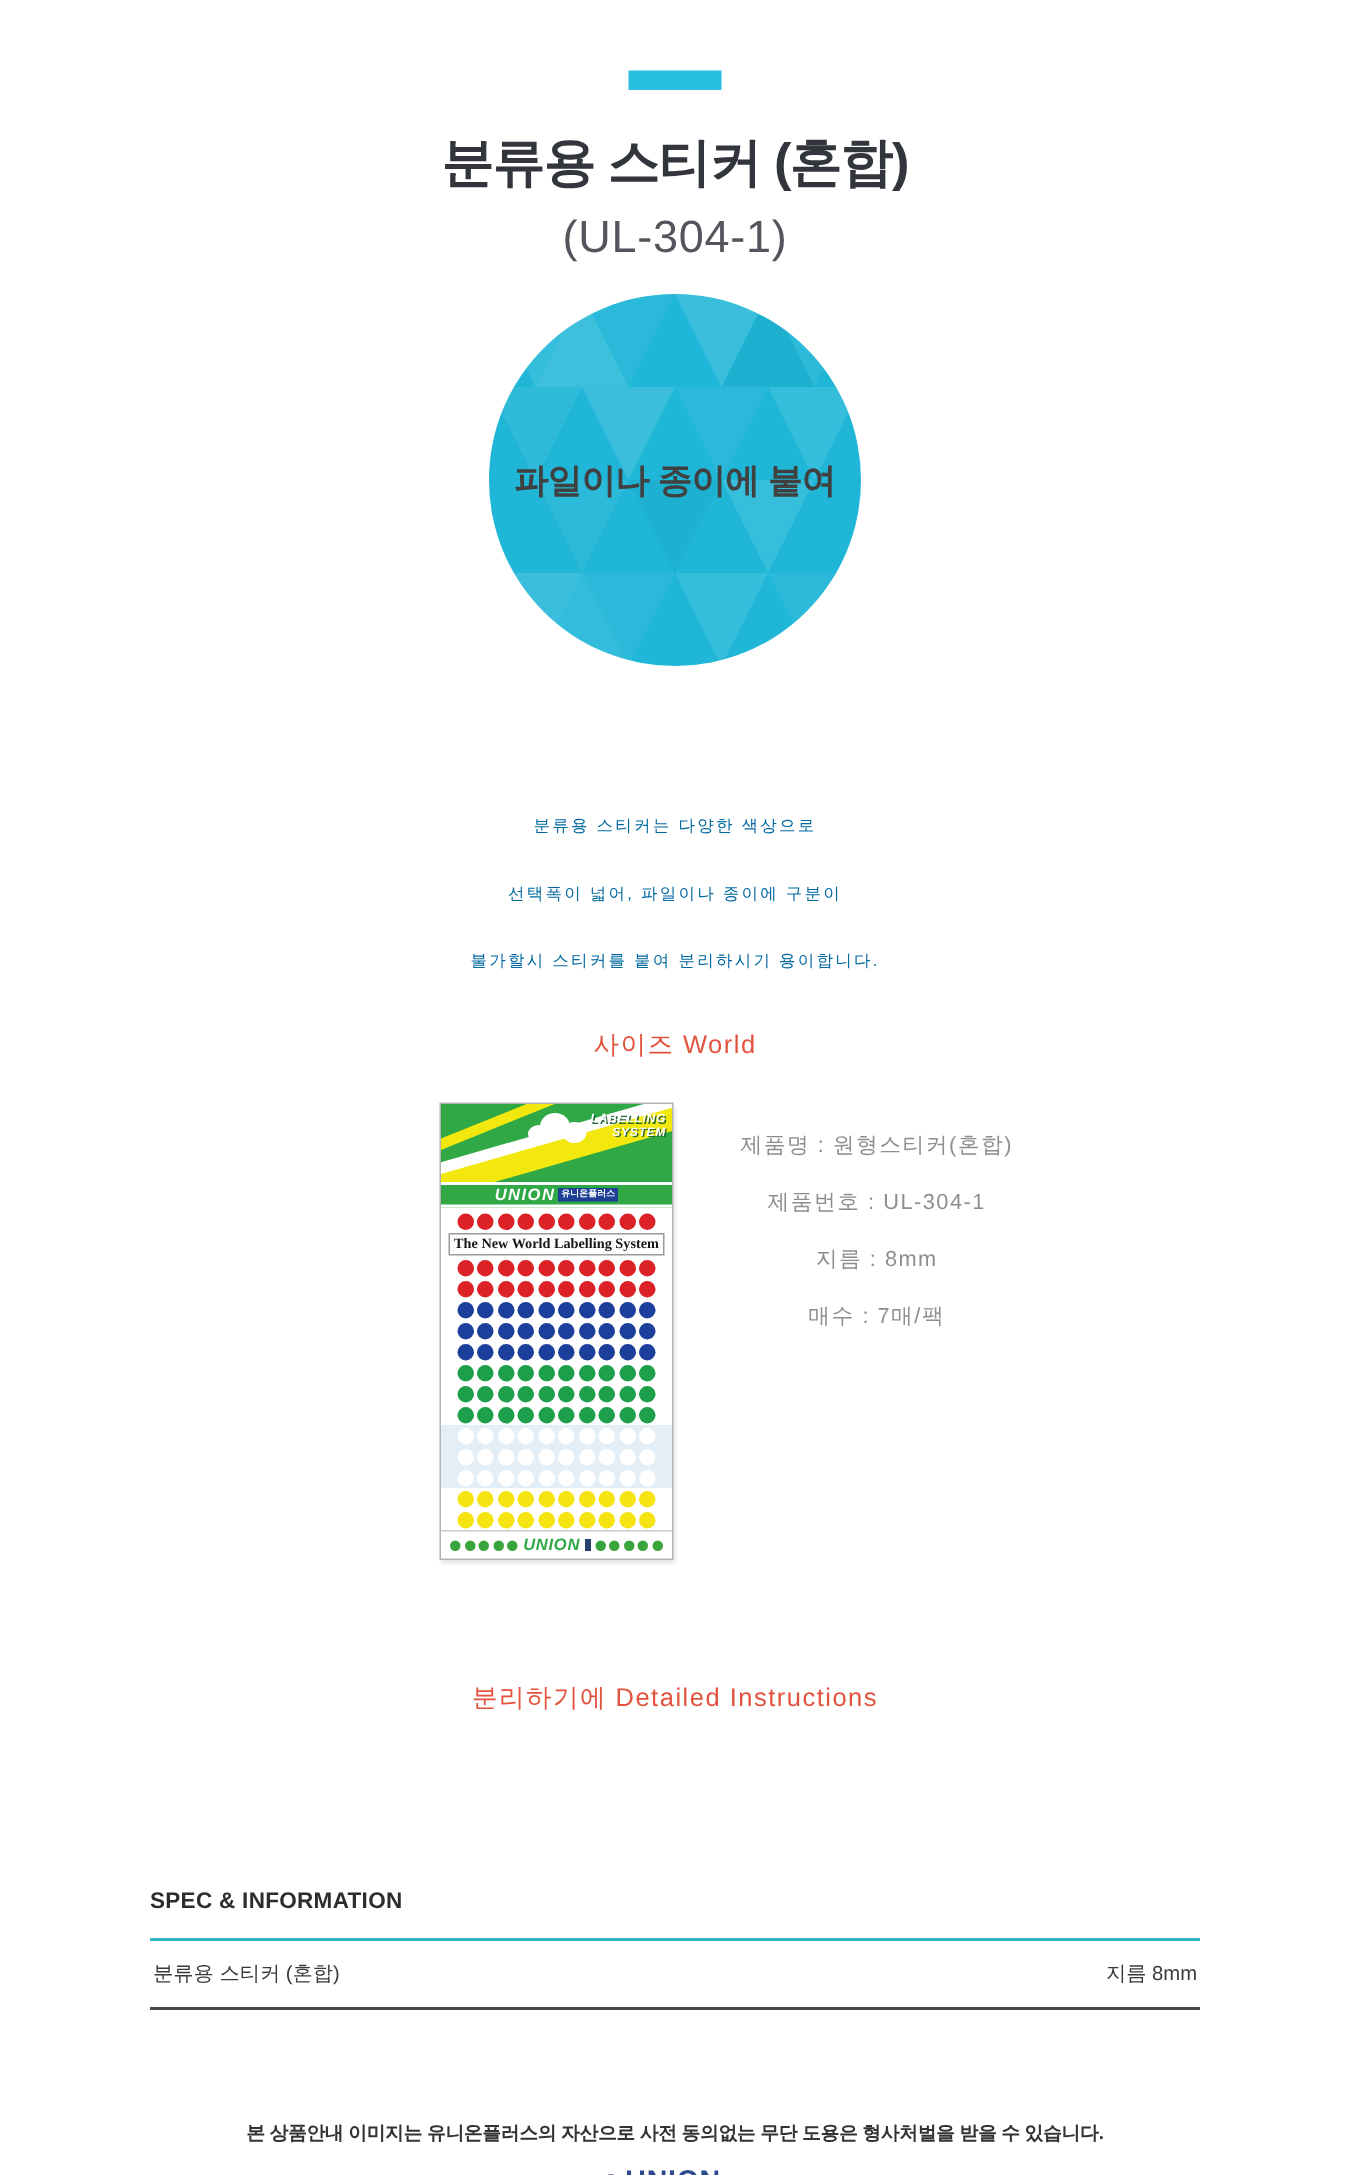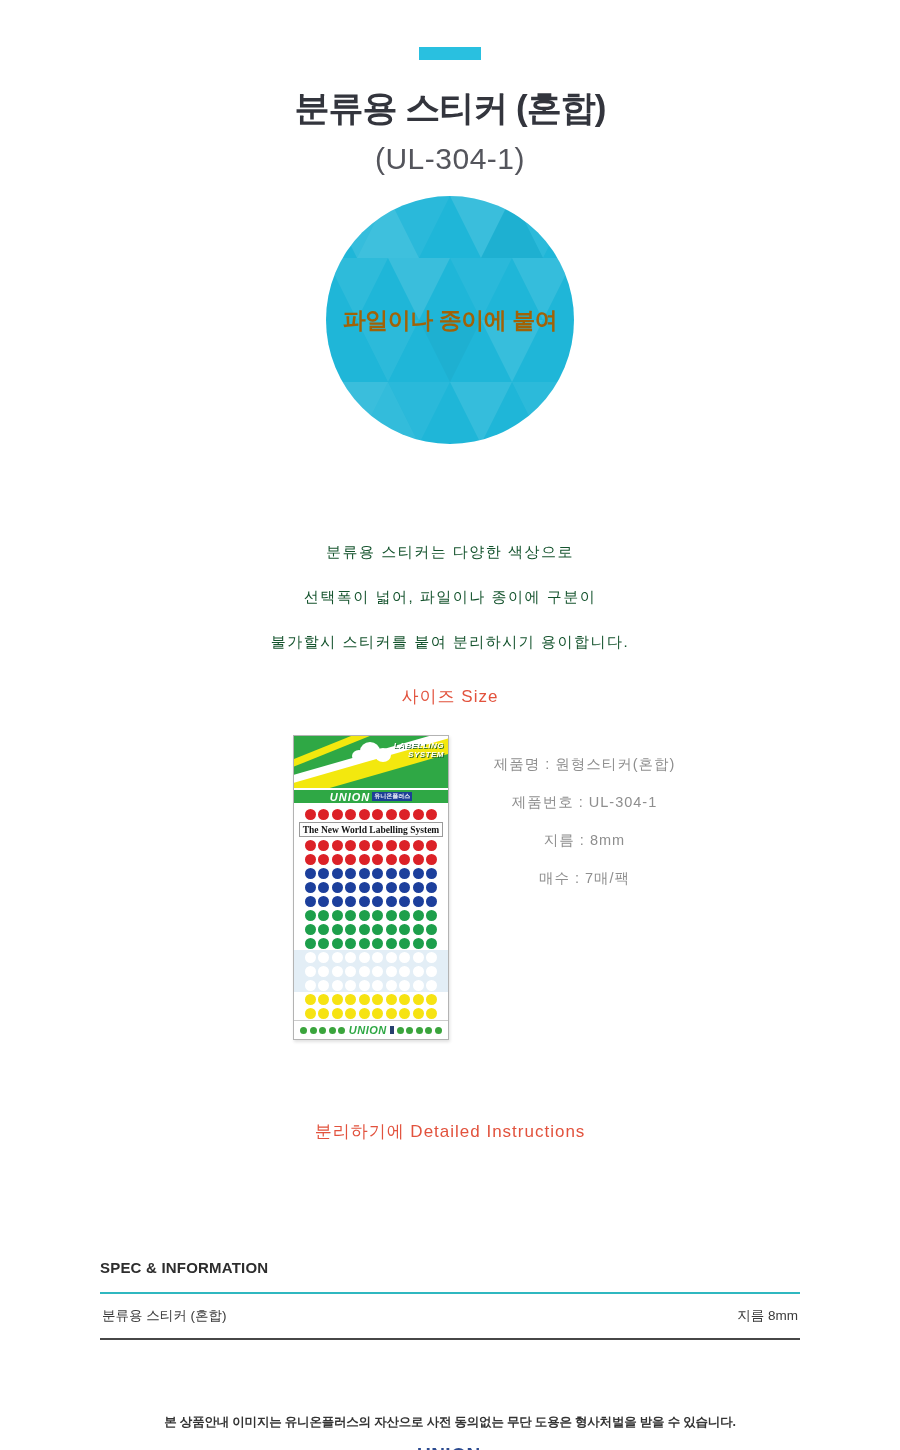--- a/index.html
+++ b/index.html
@@ -20,26 +20,26 @@
     margin-top:10px; text-align:center;
     font-size:30px; font-weight:400; color:#54555c; letter-spacing:0.5px;
   }
 
   
   .hero { width:248px; height:248px; margin:20px auto 0; position:relative; }
   .hero svg { display:block; }
   .hero-text {
     position:absolute; inset:0; display:flex; flex-direction:column;
     align-items:center; justify-content:center;
-    color:#a16207; font-size:23px; font-weight:700; line-height:34px; letter-spacing:-0.5px;
+    color:#404040; font-size:23px; font-weight:700; line-height:34px; letter-spacing:-0.5px;
     text-align:center;
   }
 
   
-  .description { margin-top:100px; text-align:center; color:#14532d; font-size:15px; letter-spacing:1.5px; }
+  .description { margin-top:100px; text-align:center; color:#0369a1; font-size:11px; letter-spacing:1.5px; }
   .description .line { line-height:15px; margin-bottom:30px; }
 
   .section-label {
     text-align:center; color:#e2523d; font-size:17px; letter-spacing:1px;
   }
   .size-label { margin-top:36px; }
   .detail-label { margin-top:80px; }
 
   
   .product { display:flex; align-items:flex-start; padding-left:293px; margin-top:27px; }
@@ -129,21 +129,21 @@
     <span>파일이나 종이에 붙여</span>
   </div>
 </div>
 
 <div class="description">
   <div class="line">분류용 스티커는 다양한  색상으로</div>
   <div class="line">선택폭이 넓어, 파일이나 종이에 구분이</div>
   <div class="line">불가할시 스티커를 붙여 분리하시기 용이합니다.</div>
 </div>
 
-<div class="section-label size-label">사이즈 Size</div>
+<div class="section-label size-label">사이즈 World</div>
 
 <div class="product">
 
   <div class="package">
     <div class="pkg-header">
       <div class="stripe-white"></div>
       <div class="stripe-yellow"></div>
       <div class="stripe-yellow2"></div>
       <div class="cloud"></div>
       <div class="pkg-tag">

